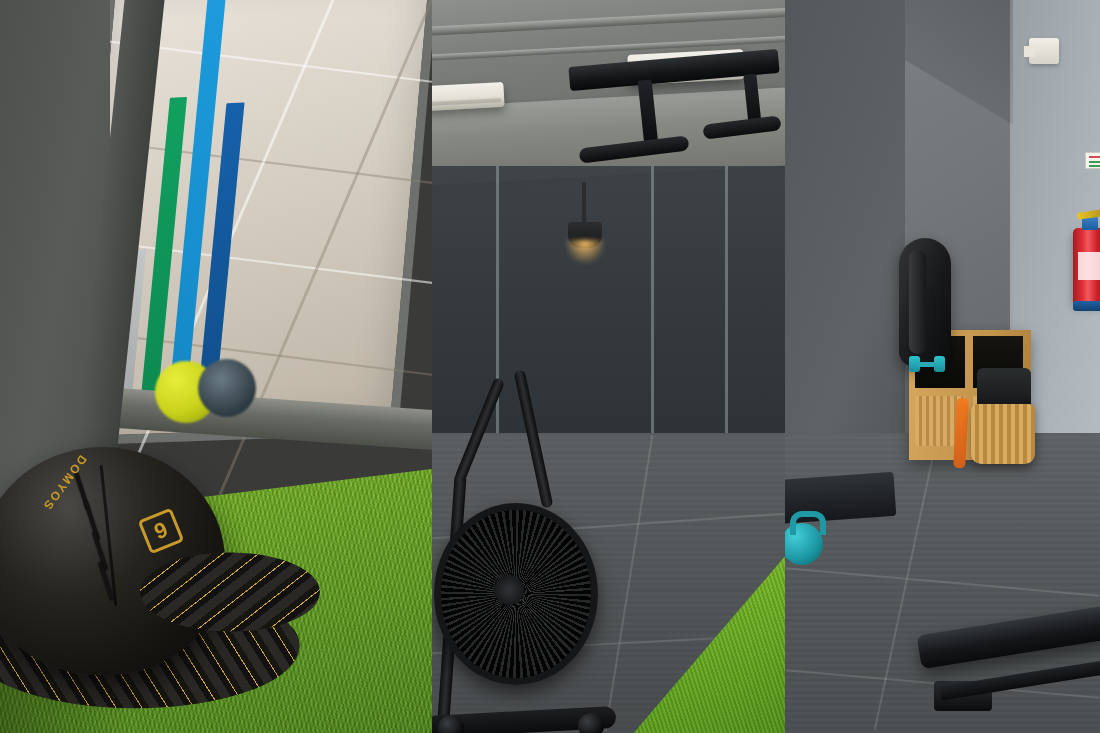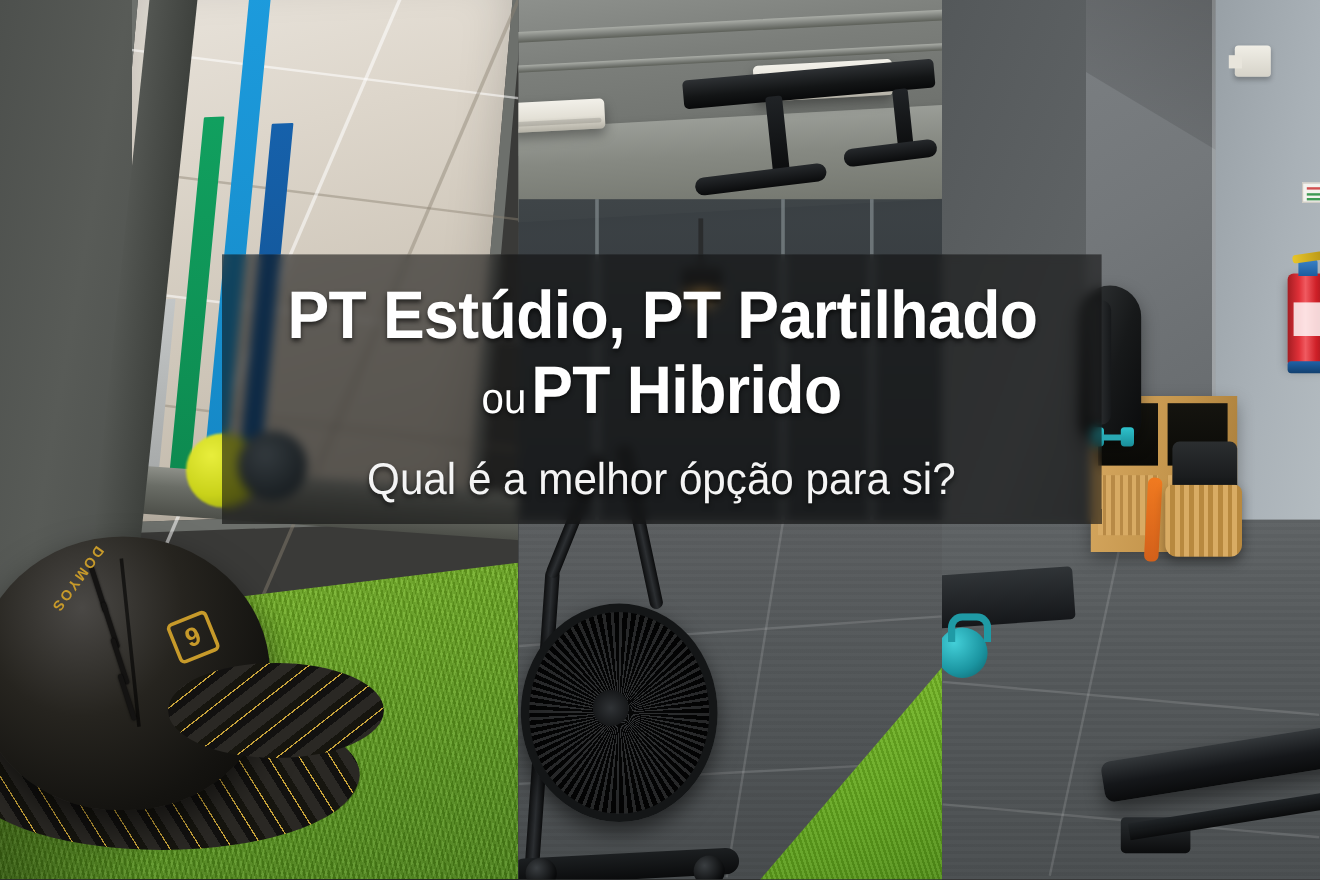--- a/index.html
+++ b/index.html
@@ -562,22 +562,14 @@
       <div class="p3-step"></div>
       <div class="kettle"></div>
 
       <div class="p3-bench-foot"></div>
       <div class="p3-bench-rail"></div>
       <div class="p3-bench"></div>
     </div>
 
   </div>
 
-  <div class="overlay">
-    <div class="ov-line1">PT Estúdio, PT Partilhado</div>
-    <div class="ov-line2">
-      <span class="small">ou</span>
-      <span class="big">PT Hibrido</span>
-    </div>
-    <div class="ov-sub">Qual é a melhor ópção para si?</div>
-  </div>
 
 </div>
 
 </body></html>

